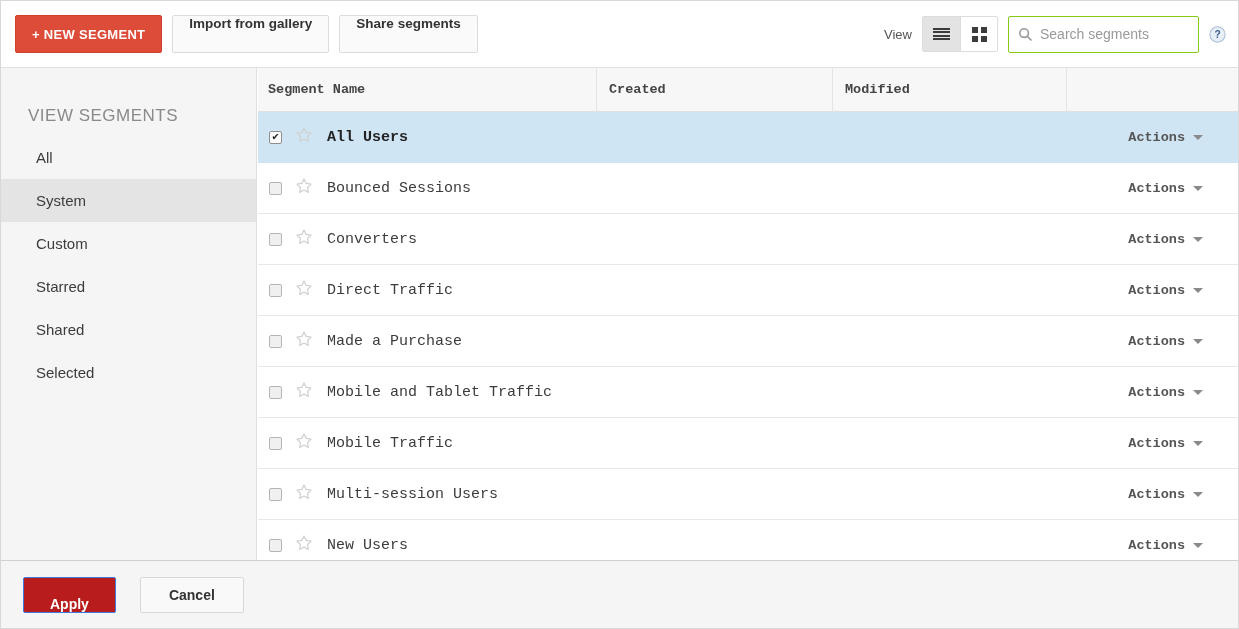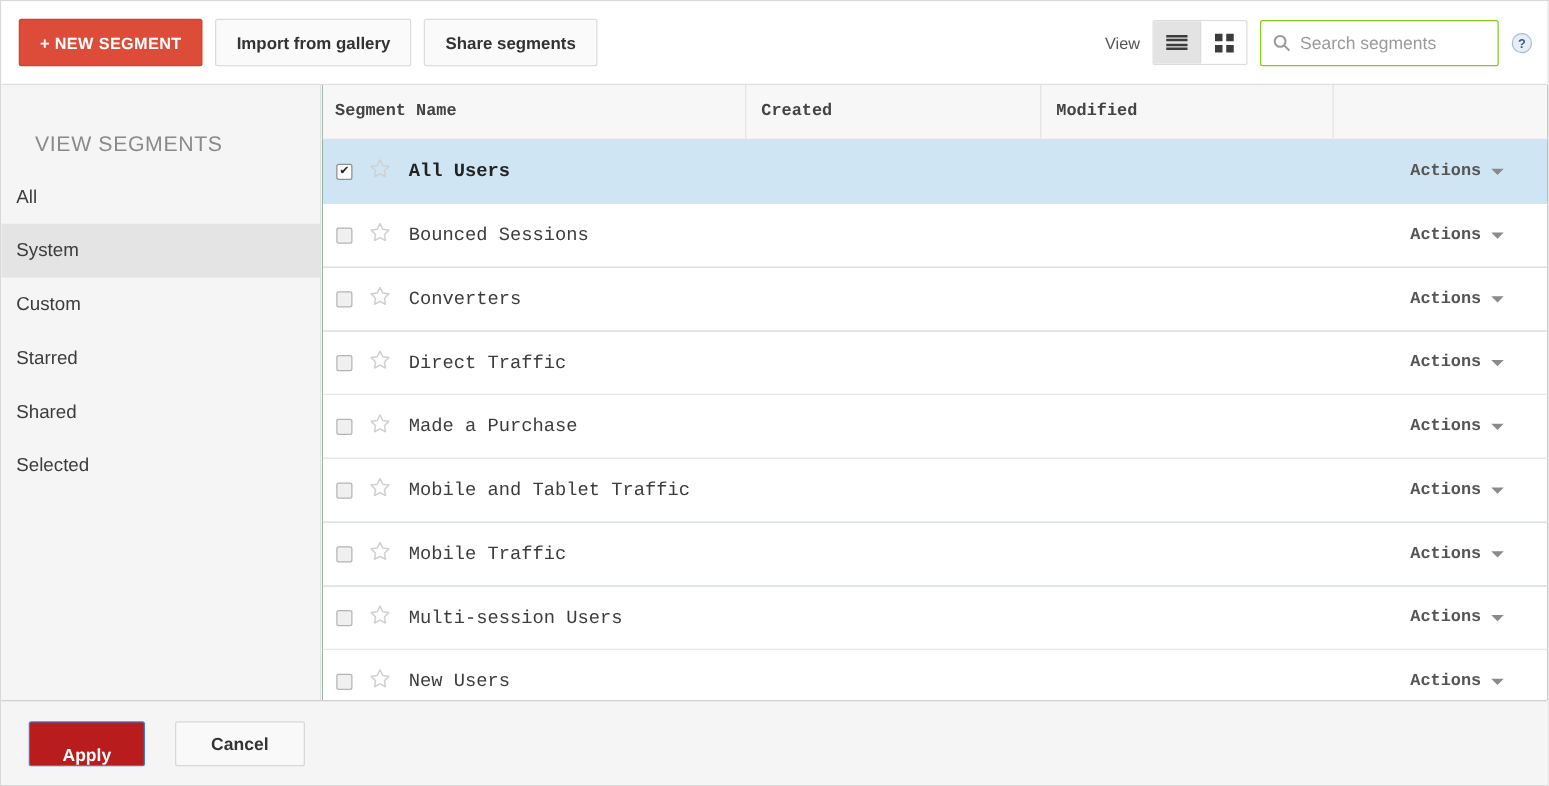--- a/index.html
+++ b/index.html
@@ -31,21 +31,21 @@
     background: #dd4b39; color: #ffffff;
     border: 1px solid #d1402f; border-radius: 2px;
     font-size: 13px; font-weight: bold; letter-spacing: .3px;
     display: flex; align-items: center; cursor: pointer;
   }
   .btn-plain {
     height: 38px; padding: 0 16px;
     background: #fafafa; color: #333333;
     border: 1px solid #dcdcdc; border-radius: 2px;
     font-size: 13.5px; font-weight: bold;
-    display: flex; align-items: center; cursor: pointer;
+    display: flex; align-items: flex-start; cursor: pointer;
   }
   .tb-right {
     margin-left: auto; margin-right: 12px;
     display: flex; align-items: center; gap: 10px;
   }
   .view-label { font-size: 13px; color: #555555; }
   .view-toggle {
     display: flex; height: 36px;
     border: 1px solid #dcdcdc; border-radius: 2px; overflow: hidden;
   }
@@ -81,21 +81,21 @@
     background: #f5f5f5;
     border-right: 1px solid #e0e0e0;
   }
   .side-head {
     font-size: 17px; color: #8a8a8a; letter-spacing: .5px;
     padding: 38px 0 0 27px;
   }
   .side-list { margin-top: 10px; }
   .side-item {
     height: 43px; display: flex; align-items: center;
-    padding-left: 12px; font-size: 15px; color: #3c3c3c;
+    padding-left: 35px; font-size: 15px; color: #3c3c3c;
     cursor: pointer;
   }
   .side-item.active { background: #e4e4e4; }
 
   
   .table-wrap {
     position: absolute; left: 257px; top: 67px;
     width: 1022px; height: 492px; background: #14532d;
     overflow: hidden;
     font-family: Liberation Mono, monospace;

